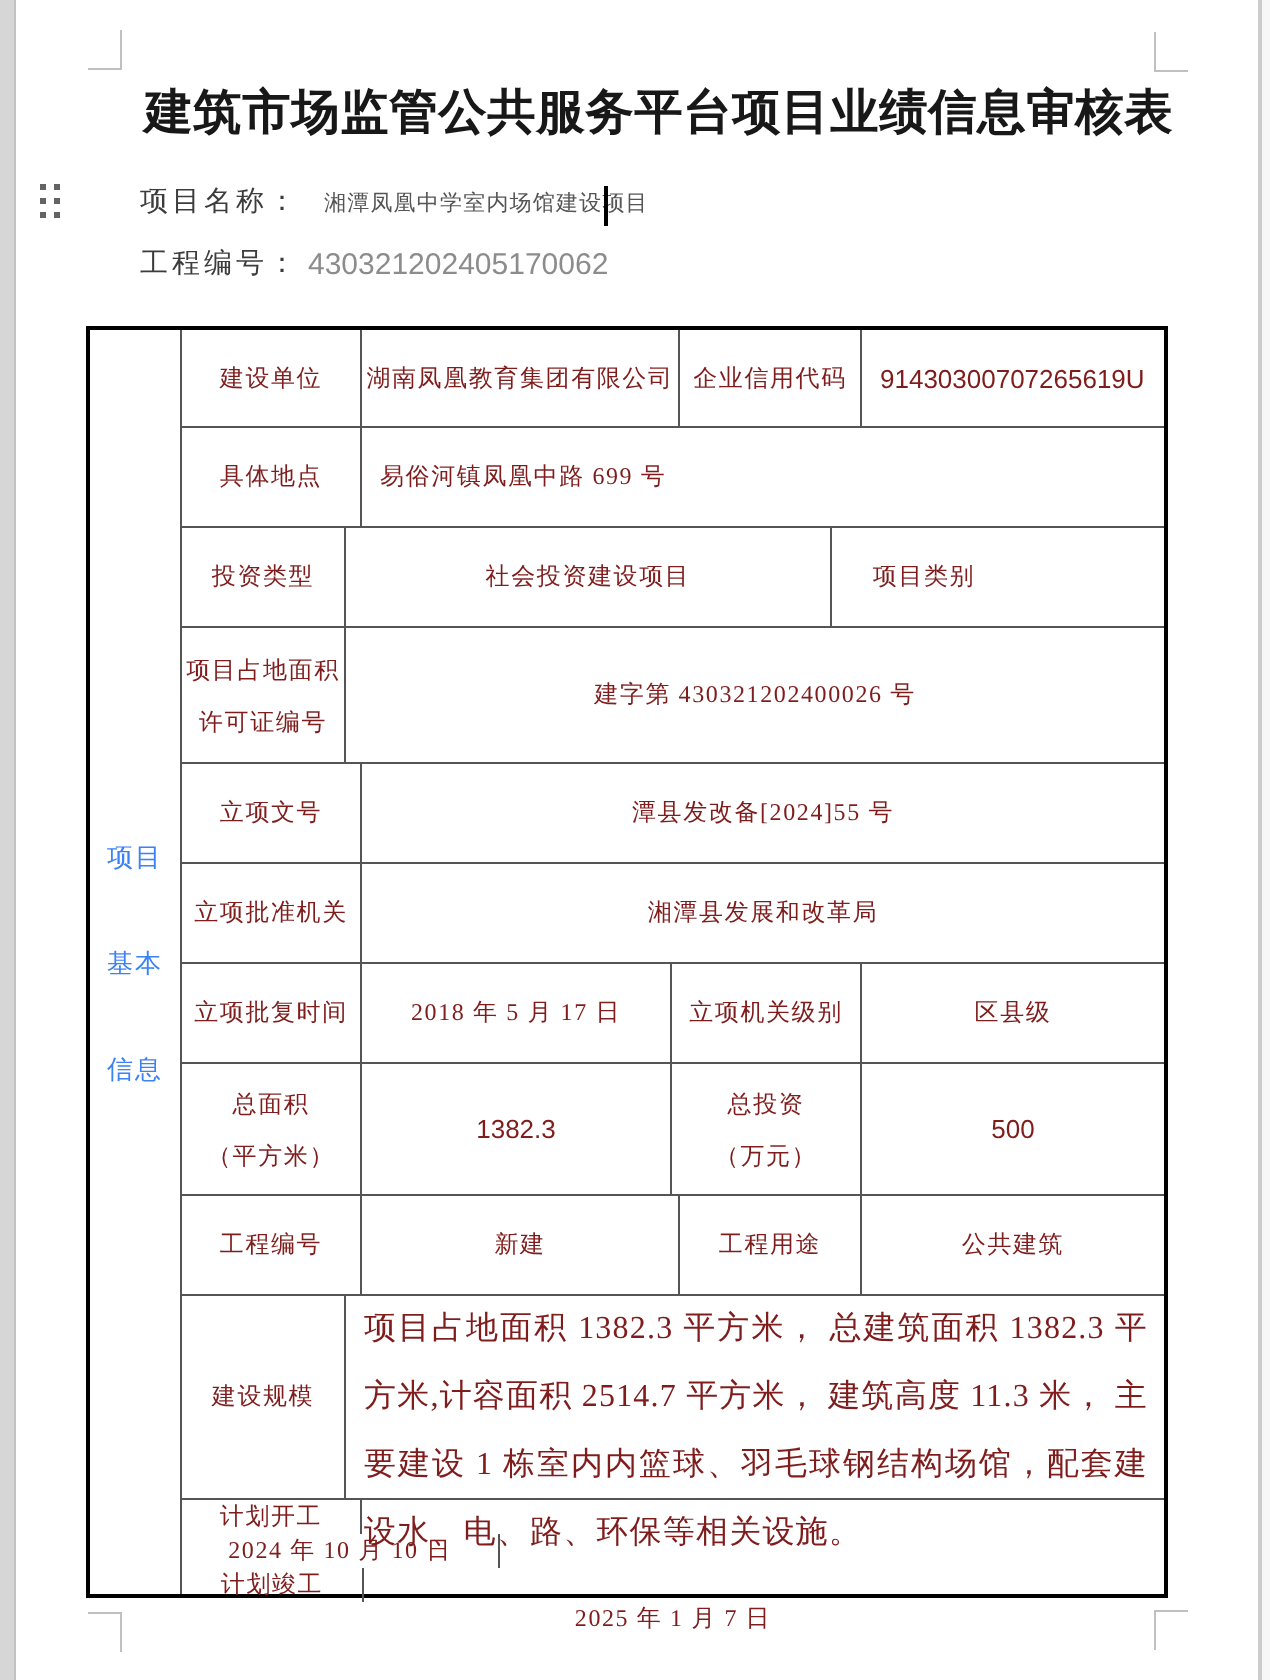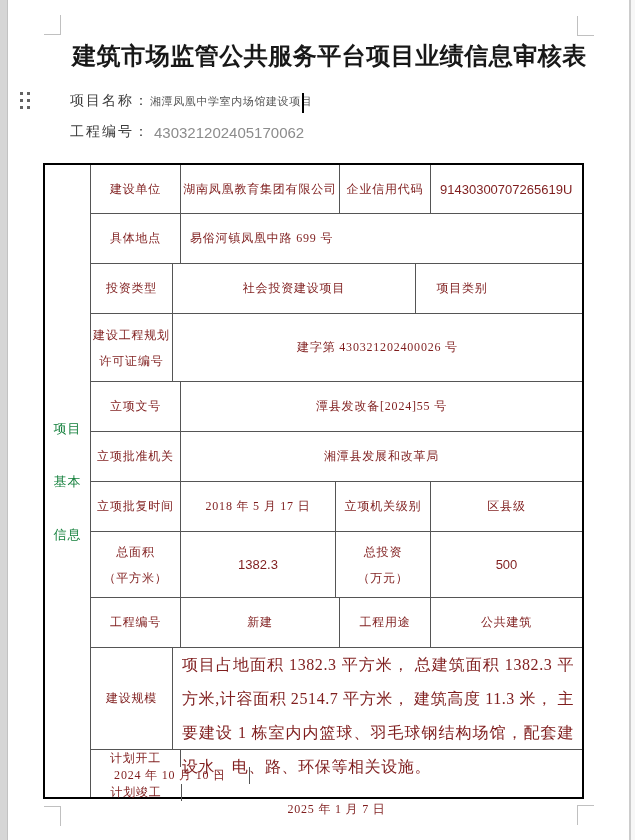--- a/index.html
+++ b/index.html
@@ -17,36 +17,36 @@
   .mark.bl{left:44px;top:806px;border-right:1px solid #c0c0c0;border-top:1px solid #c0c0c0;}
   .mark.br{left:577px;top:805px;border-left:1px solid #c0c0c0;border-top:1px solid #c0c0c0;}
 
   .title{position:absolute;left:59px;top:40px;width:541px;text-align:center;
          font-size:24px;font-weight:bold;color:#181818;letter-spacing:0.5px;white-space:nowrap;}
 
   .field-line{position:absolute;left:70px;height:24px;display:flex;align-items:center;white-space:nowrap;}
   .field-line.name{top:89px;}
   .field-line.code{top:120px;}
   .field-label{font-size:14px;letter-spacing:2px;color:#3c3c3c;}
-  .field-value-cn{font-size:11px;letter-spacing:0.6px;color:#555555;margin-left:0;}
+  .field-value-cn{font-size:11px;letter-spacing:0.6px;color:#555555;margin-left:12px;}
   .field-value-num{font-size:15px;color:#8c8c8c;margin-left:4px;
                    font-family:"Liberation Sans","DejaVu Sans",sans-serif;}
 
   .drag-handle{position:absolute;left:20px;top:92px;display:grid;
                grid-template-columns:3px 3px;grid-template-rows:3px 3px 3px;gap:4px 4px;}
   .drag-handle i{background:#636363;display:block;}
 
   .caret{position:absolute;left:302px;top:93px;width:2px;height:20px;background:#000000;}
 
   
   .tbl{position:absolute;left:43px;top:163px;width:541px;border:2px solid #000000;
        display:flex;background:#ffffff;box-sizing:border-box;}
   .side{width:46px;border-right:1px solid #555555;display:flex;flex-direction:column;
         justify-content:center;align-items:center;box-sizing:border-box;}
-  .side span{font-size:13px;color:#15803d;line-height:53px;letter-spacing:1px;}
+  .side span{font-size:13px;color:#3b82f6;line-height:53px;letter-spacing:1px;}
   .rows{flex:1;display:flex;flex-direction:column;}
   .row{display:flex;border-bottom:1px solid #555555;box-sizing:border-box;}
   .row:last-child{border-bottom:none;flex-direction:column;}
   .cell{border-right:1px solid #555555;box-sizing:border-box;display:flex;
         flex-direction:column;justify-content:center;align-items:center;
         font-size:12px;color:#7f1d1d;letter-spacing:0.8px;text-align:center;}
   .cell:last-child{border-right:none;}
   .cell.left{align-items:flex-start;padding-left:9px;text-align:left;}
   .cell.fill{flex:1;}
   .num{font-family:"Liberation Sans","DejaVu Sans",sans-serif;font-size:13px;letter-spacing:0;}
@@ -134,21 +134,21 @@
         <div class="cell w243">
             <span>社会投资建设项目</span>
           </div>
         <div class="cell w92">
             <span>项目类别</span>
           </div>
       </div>
 
       <div class="row h68">
         <div class="cell w82 two-line">
-          <span>建设工程规划</span>
+          <span>项目占地面积</span>
             <span>许可证编号</span>
         </div>
         <div class="cell fill">
             <span>建字第 430321202400026 号</span>
           </div>
       </div>
 
       <div class="row h50">
         <div class="cell w90">
             <span>立项文号</span>

